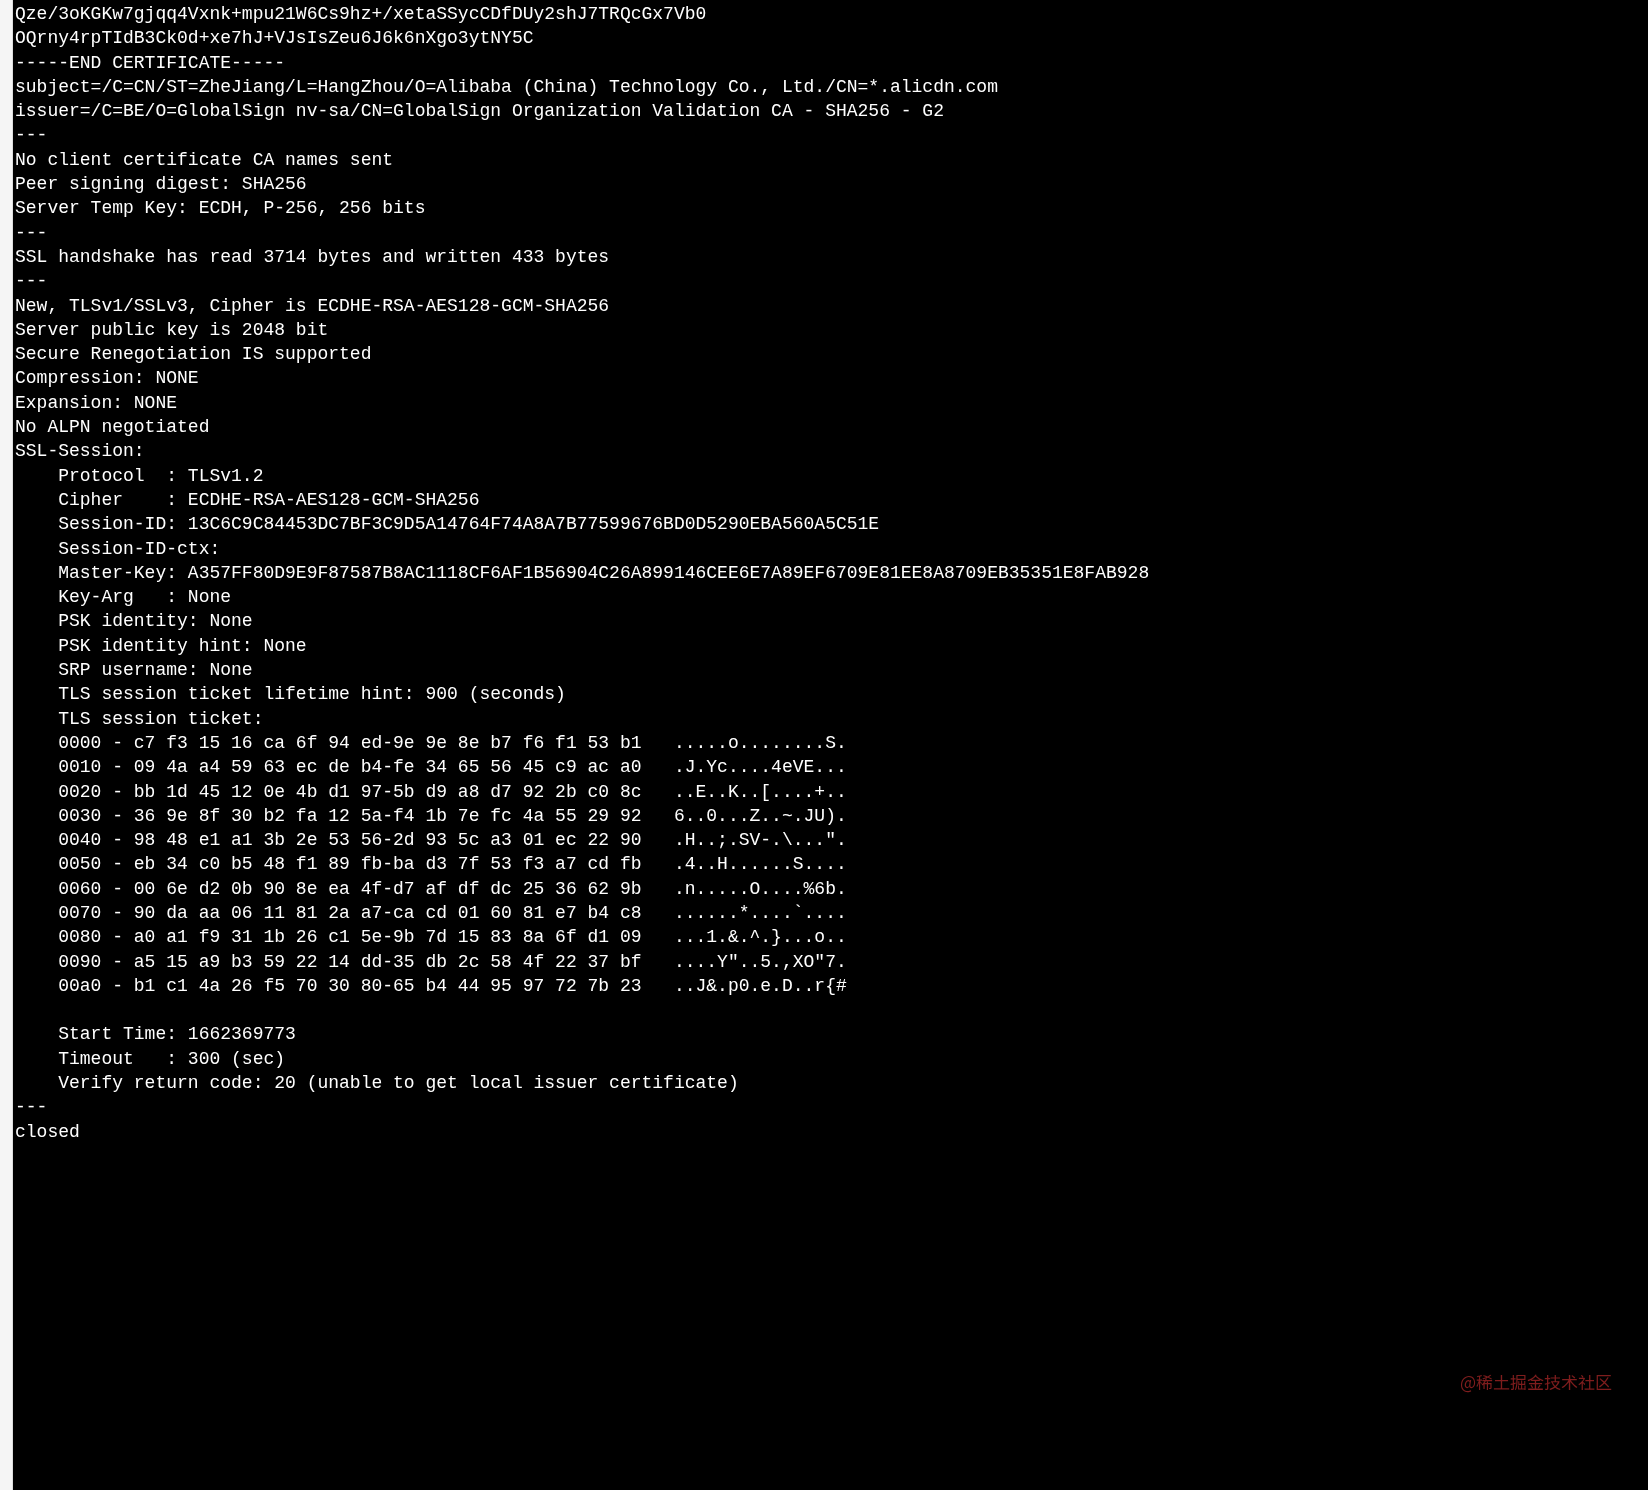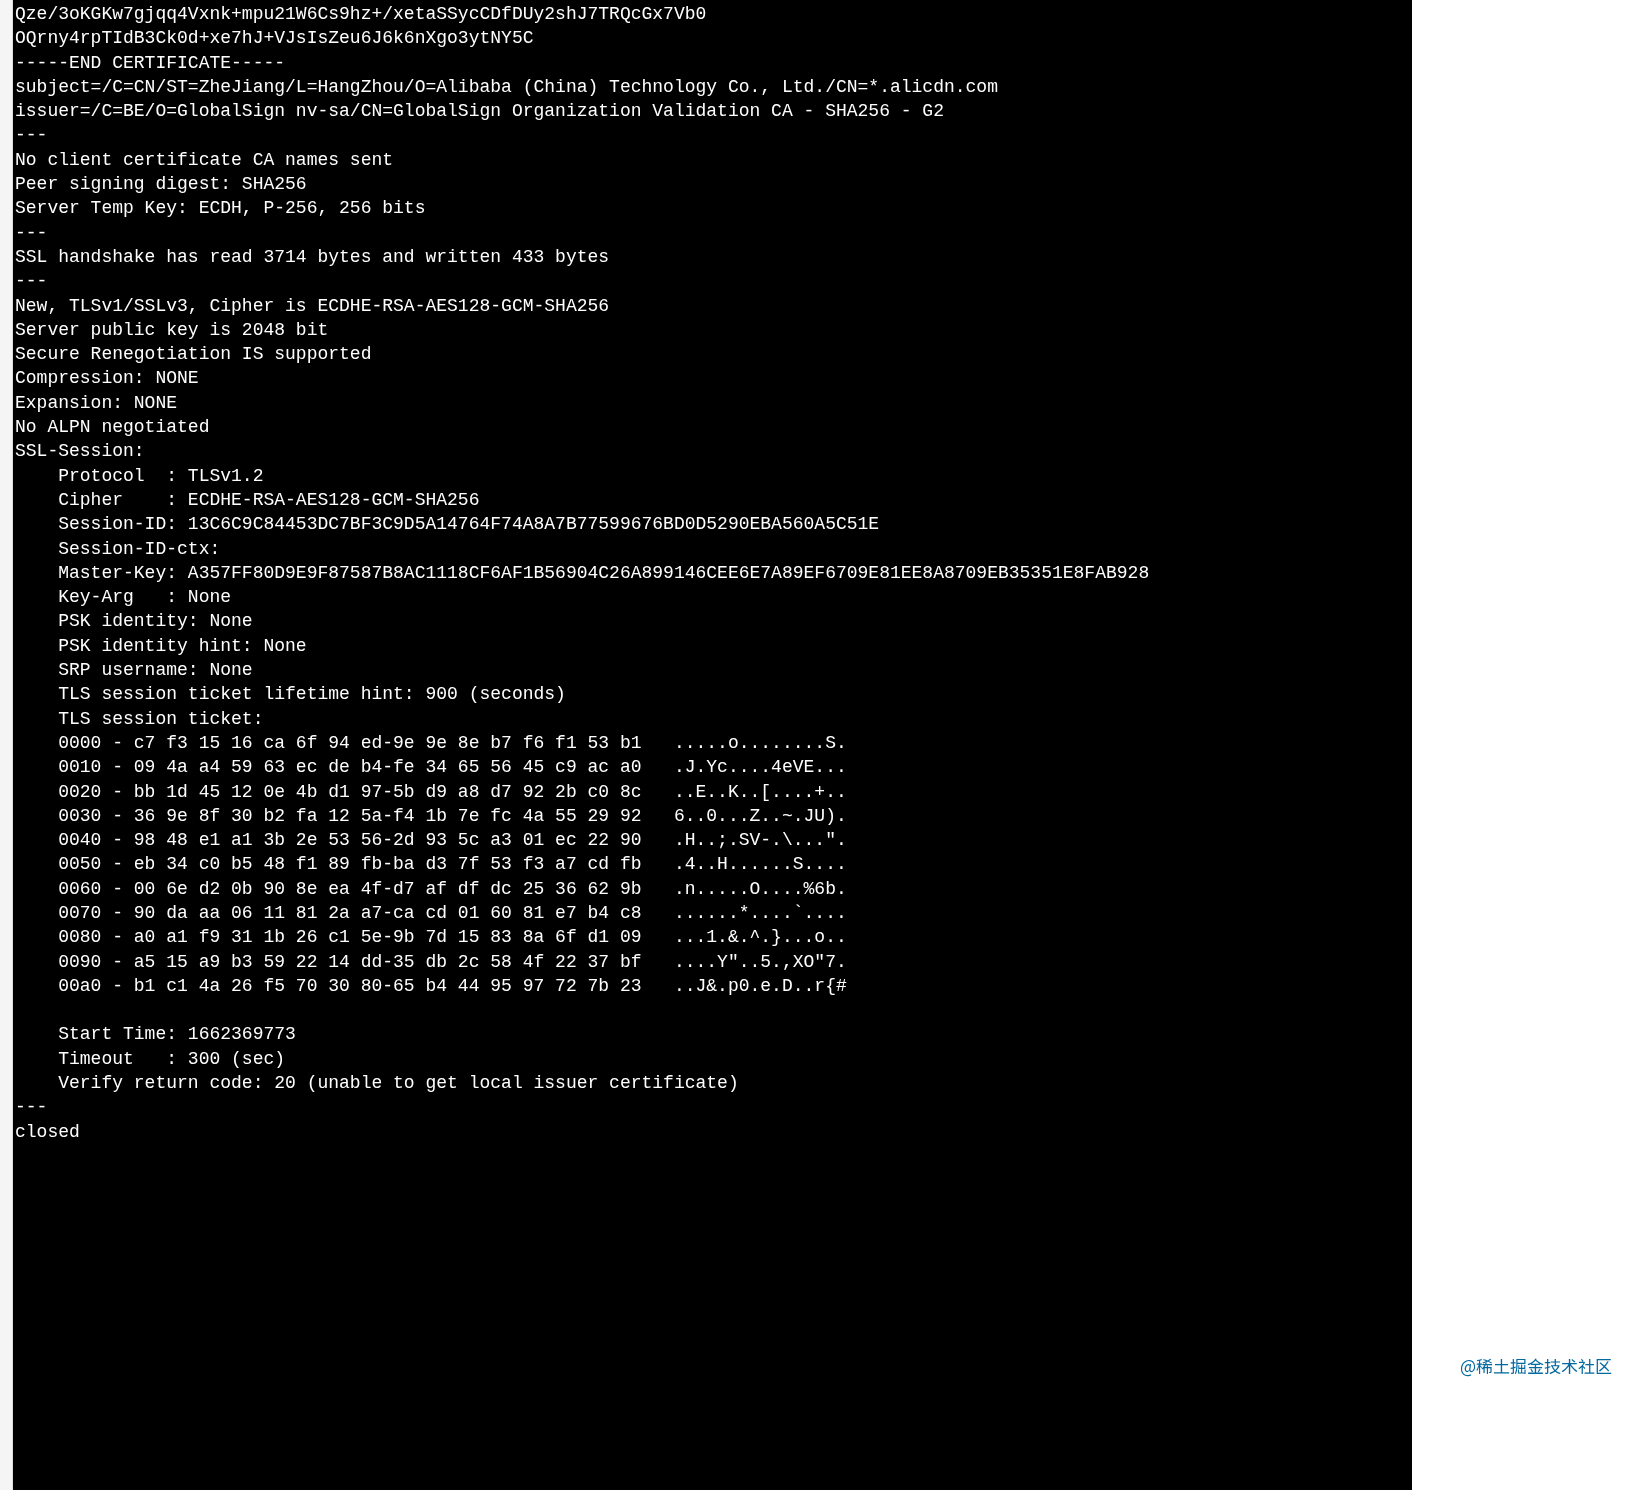--- a/index.html
+++ b/index.html
@@ -5,21 +5,21 @@
     body {
       margin: 0;
       padding: 0;
       background: #fff;
       font-family: Consolas, 'Courier New', monospace;
       font-size: 18px;
       line-height: 1.35;
     }
     .term-wrap {
       display: flex;
-      width: 1412px;
+      width: 1648px;
       height: 1490px;
       overflow: hidden;
     }
     .sidebar {
       width: 12px;
       background: #f5f5f5;
       border-right: 1px solid #ddd;
       display: flex;
       flex-direction: column;
       font-size: 10px;
@@ -35,22 +35,22 @@
       flex: 1;
       background: #000;
       color: #fff;
       white-space: pre;
       overflow: hidden;
       padding: 2px 0 0 2px;
     }
     .watermark {
       position: absolute;
       right: 36px;
-      bottom: 112px;
-      color: #0369a1;
+      bottom: 96px;
+      color: #7f1d1d;
       font-size: 17px;
       font-family: -apple-system, 'Noto Sans SC', sans-serif;
     }
   </style>
 </head>
 <body>
 
 <div class="term-wrap">
   <div class="sidebar">
     <div class="sbitem"></div>

